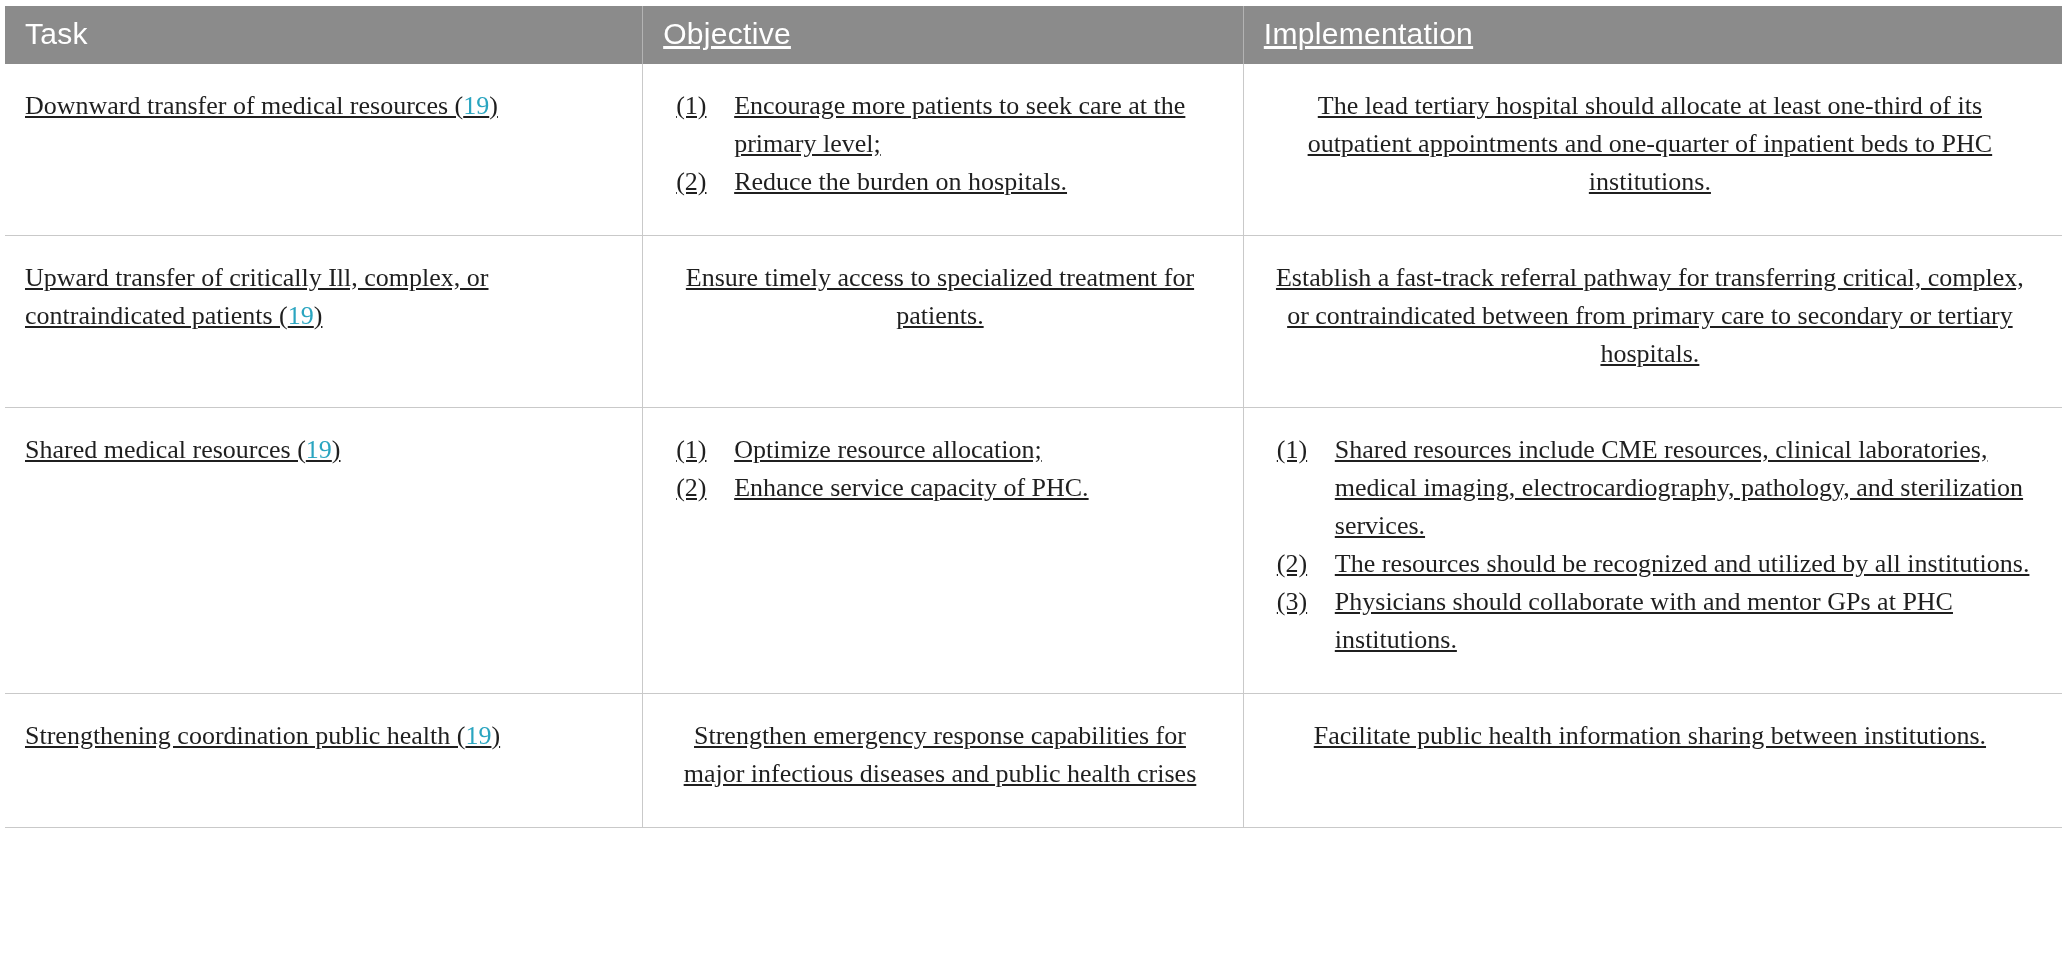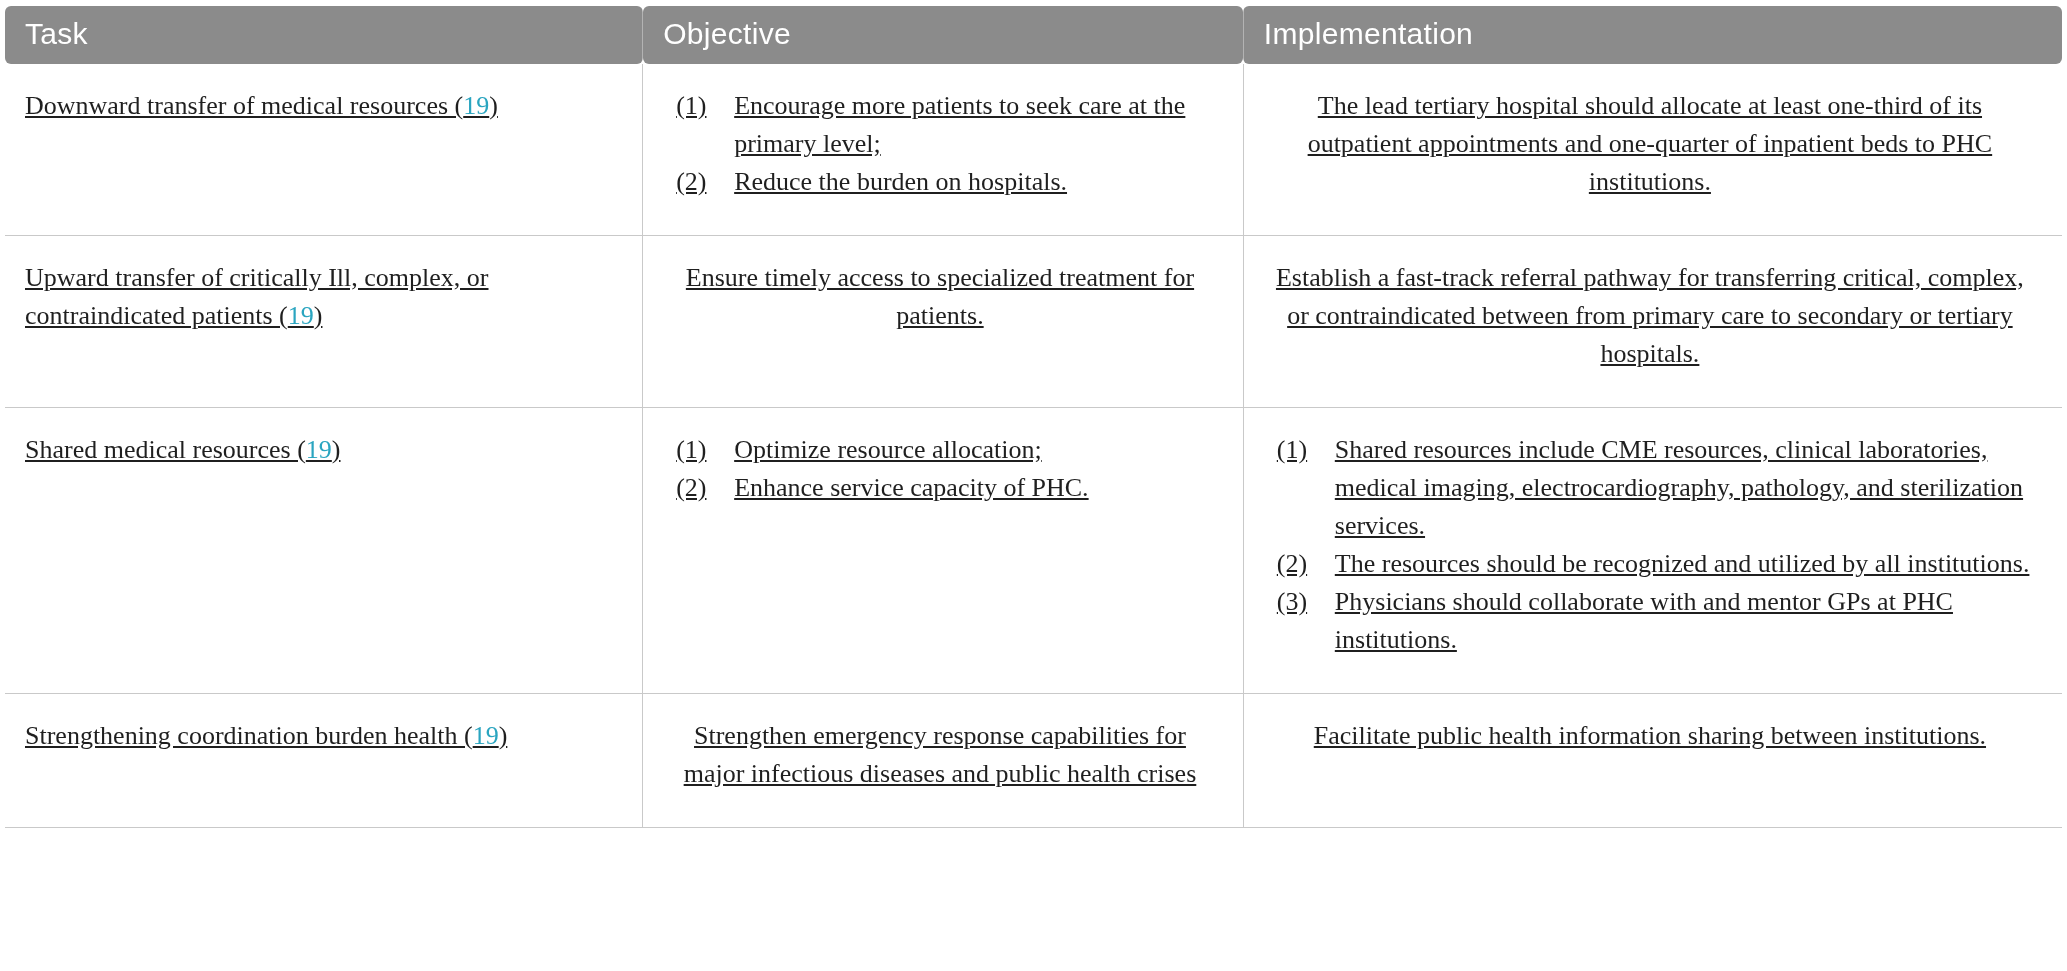--- a/index.html
+++ b/index.html
@@ -24,23 +24,22 @@
   thead th {
     background: var(--header-bg, #8b8b8b);
     color: var(--header-text, #ffffff);
     font-family: "Liberation Sans", sans-serif;
     font-weight: 400;
     text-align: left;
     font-size: 30px;
     letter-spacing: 0.3px;
     padding: 11px 20px 13px 20px;
     vertical-align: middle;
-    border-radius: 6px;
   }
-  thead th + th { border-left: 1px solid rgba(255,255,255,0.35); }
+  thead th + th { border-left: 1px solid rgba(255,255,255,0.35); text-decoration: underline; }
 
   tbody td {
     vertical-align: top;
     font-size: 26px;
     line-height: 38px;
     padding: 23px 26px 34px 20px;
     border-bottom: 1px solid var(--row-border, #c9c9c9);
     text-decoration: underline;
   }
   tbody td + td { border-left: 1px solid var(--row-border, #c9c9c9); }
@@ -146,21 +145,21 @@
             <div class="li">
               <span class="num">(3)</span>
               <span class="txt">Physicians should collaborate with and mentor GPs at PHC institutions.</span>
             </div>
           </div>
         </td>
       </tr>
 
       <tr>
         <td>
-          <span>Strengthening coordination burden health (</span><a class="ref">19</a><span>)</span>
+          <span>Strengthening coordination public health (</span><a class="ref">19</a><span>)</span>
         </td>
         <td>
           <div class="para">Strengthen emergency response capabilities for major infectious diseases and public health crises</div>
         </td>
         <td>
           <div class="para">Facilitate public health information sharing between institutions.</div>
         </td>
       </tr>
 
     </tbody>

